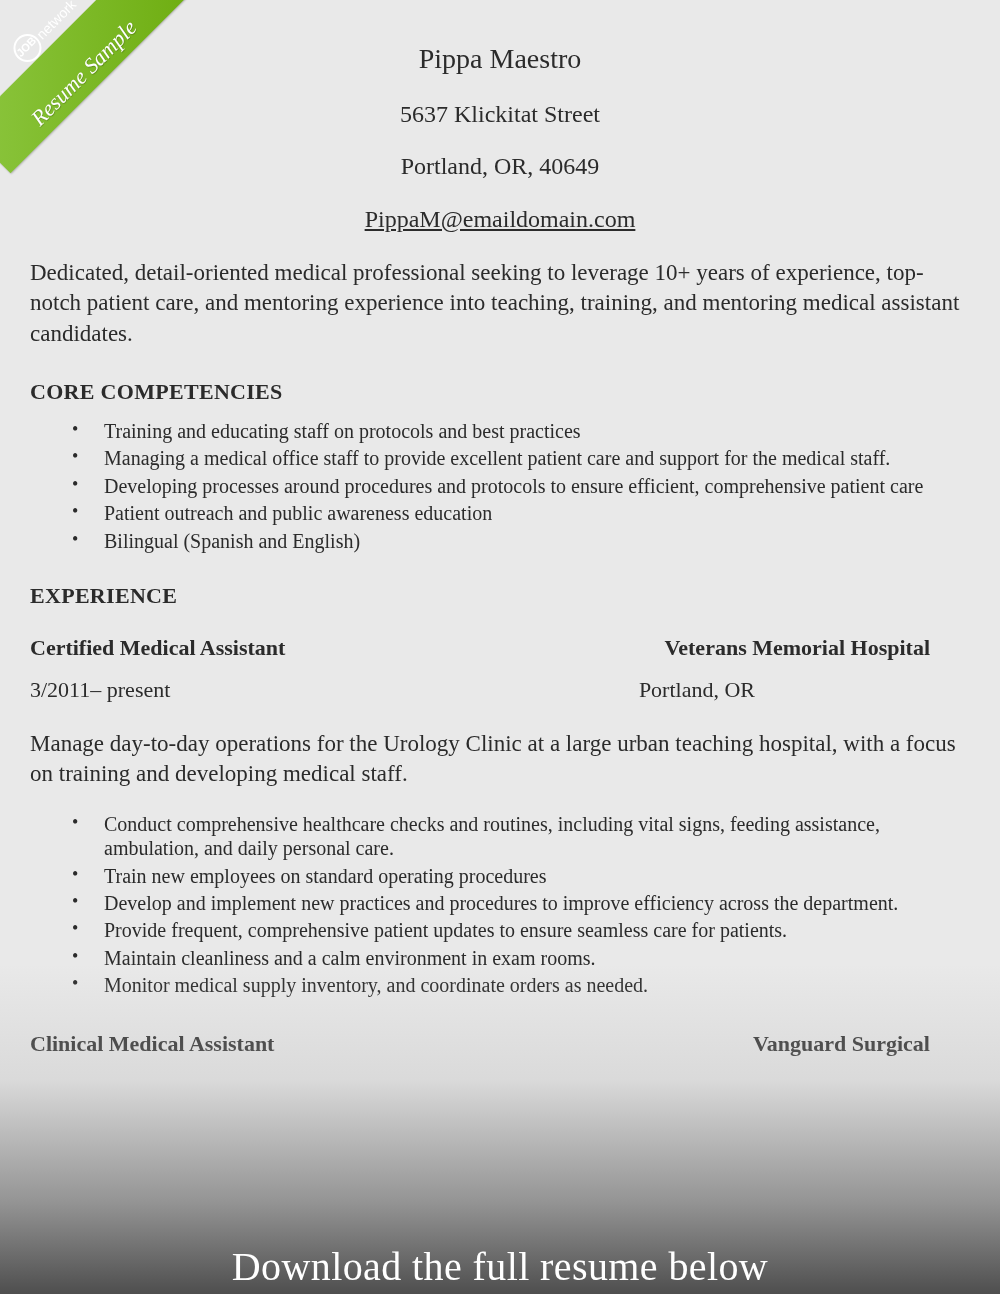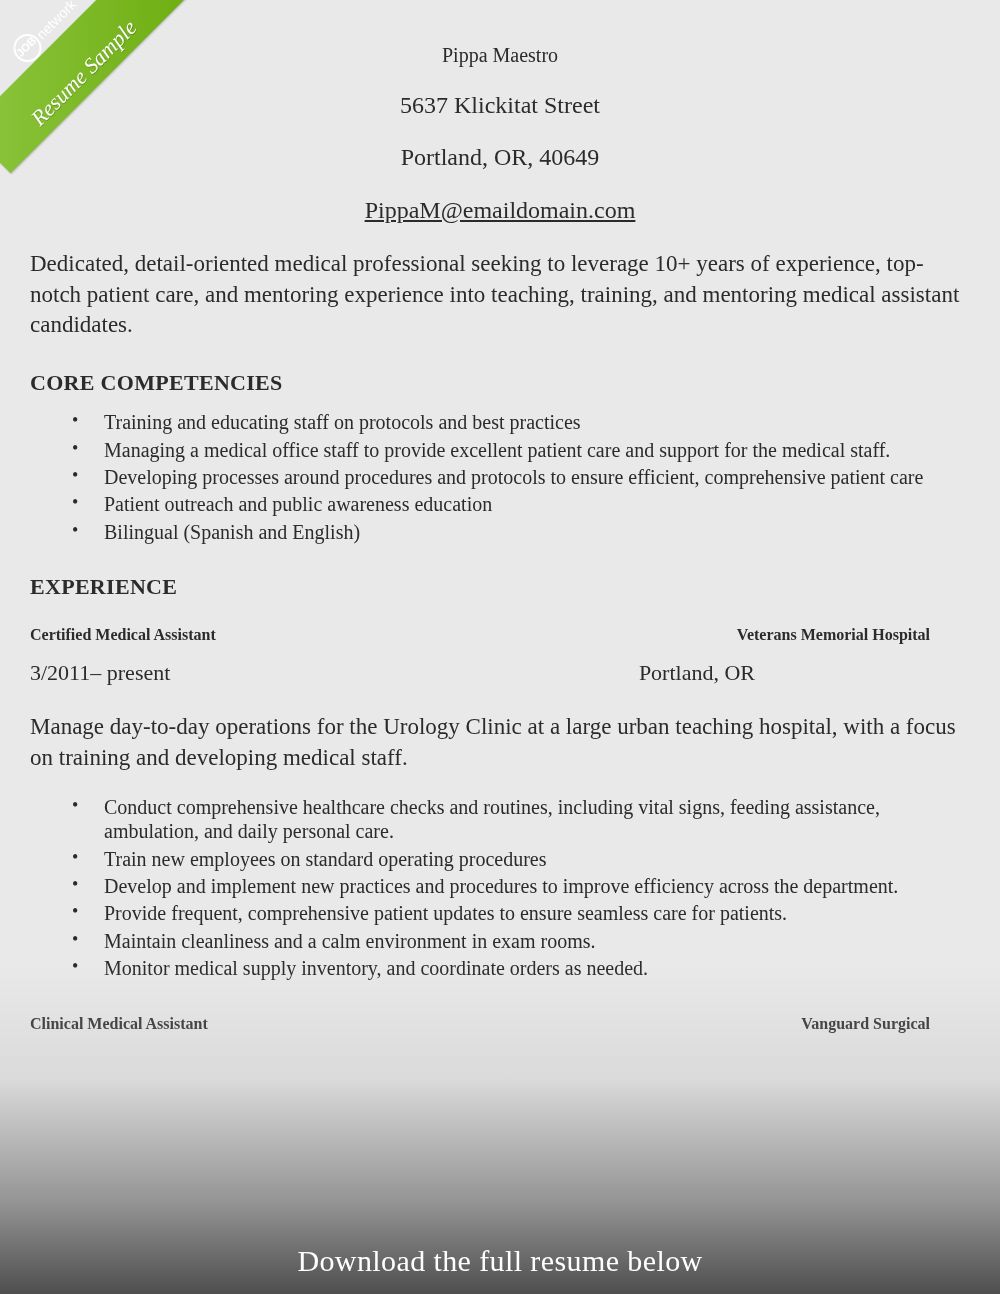--- a/index.html
+++ b/index.html
@@ -32,23 +32,23 @@
     bottom: 0;
     height: 330px;
     background: linear-gradient(to bottom, rgba(233,233,233,0) 0%, rgba(190,190,190,0.35) 35%, rgba(120,120,120,0.75) 72%, rgba(70,70,70,0.95) 100%);
     pointer-events: none;
     z-index: 5;
   }
   .download-banner {
     position: absolute;
     left: 0;
     right: 0;
-    bottom: 16px;
-    text-align: center;
-    font-size: 30px;
+    bottom: 4px;
+    text-align: center;
+    font-size: 40px;
     color: #ffffff;
     letter-spacing: 0.4px;
     z-index: 6;
     font-family: "Liberation Serif", serif;
   }
 
   
   .ribbon {
     position: absolute;
     top: 0;
@@ -117,21 +117,21 @@
   .contact {
     text-align: center;
     margin-top: 14px;
   }
   .contact div {
     font-size: 24px;
     line-height: 1.1;
     margin-bottom: 26px;
   }
   .contact .name {
-    font-size: 20px;
+    font-size: 28px;
   }
   .contact .email {
     text-decoration: underline;
   }
 
   .summary {
     font-size: 23px;
     line-height: 1.32;
     margin: 10px 0 0 0;
   }
@@ -160,21 +160,21 @@
     position: absolute;
     left: -28px;
     top: 0;
     font-size: 18px;
   }
 
   .job-head {
     display: flex;
     justify-content: space-between;
     align-items: baseline;
-    font-size: 16px;
+    font-size: 22px;
     font-weight: bold;
     margin-top: 26px;
   }
   .job-head .right { margin-right: 40px; }
   .job-sub {
     display: flex;
     justify-content: space-between;
     align-items: baseline;
     font-size: 22px;
     margin-top: 16px;

